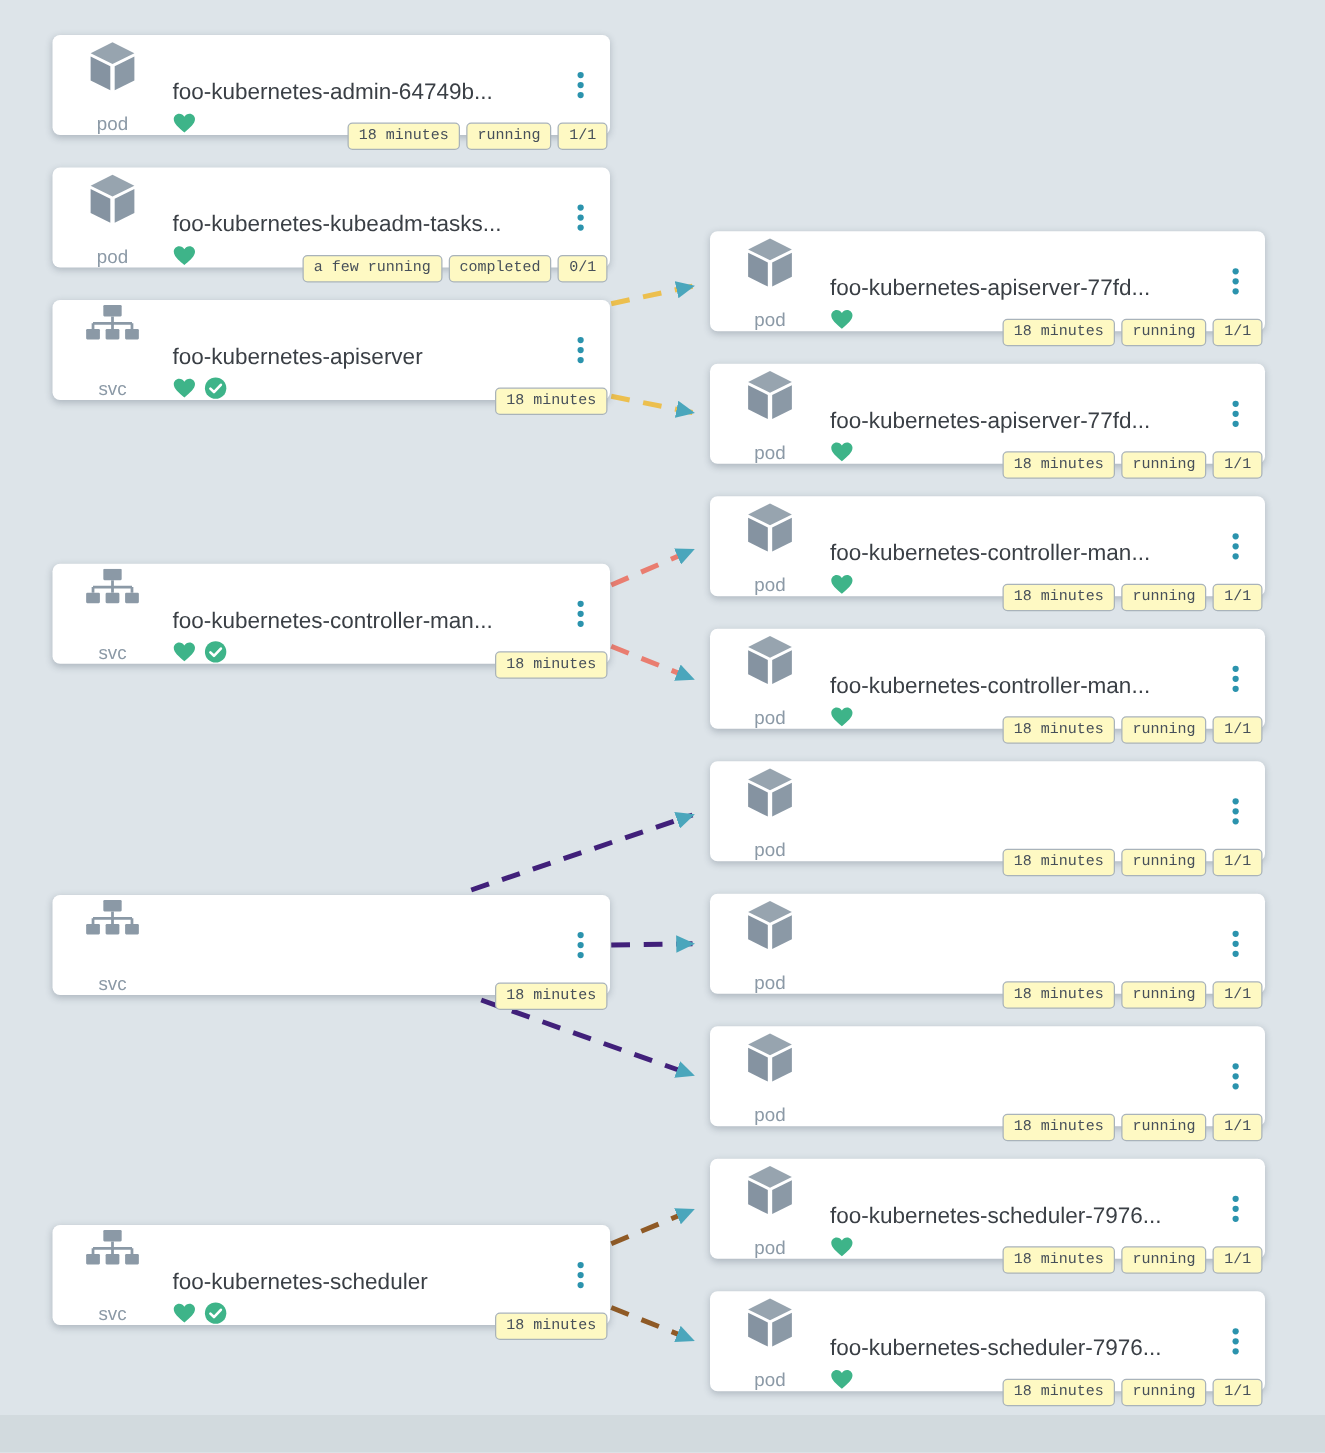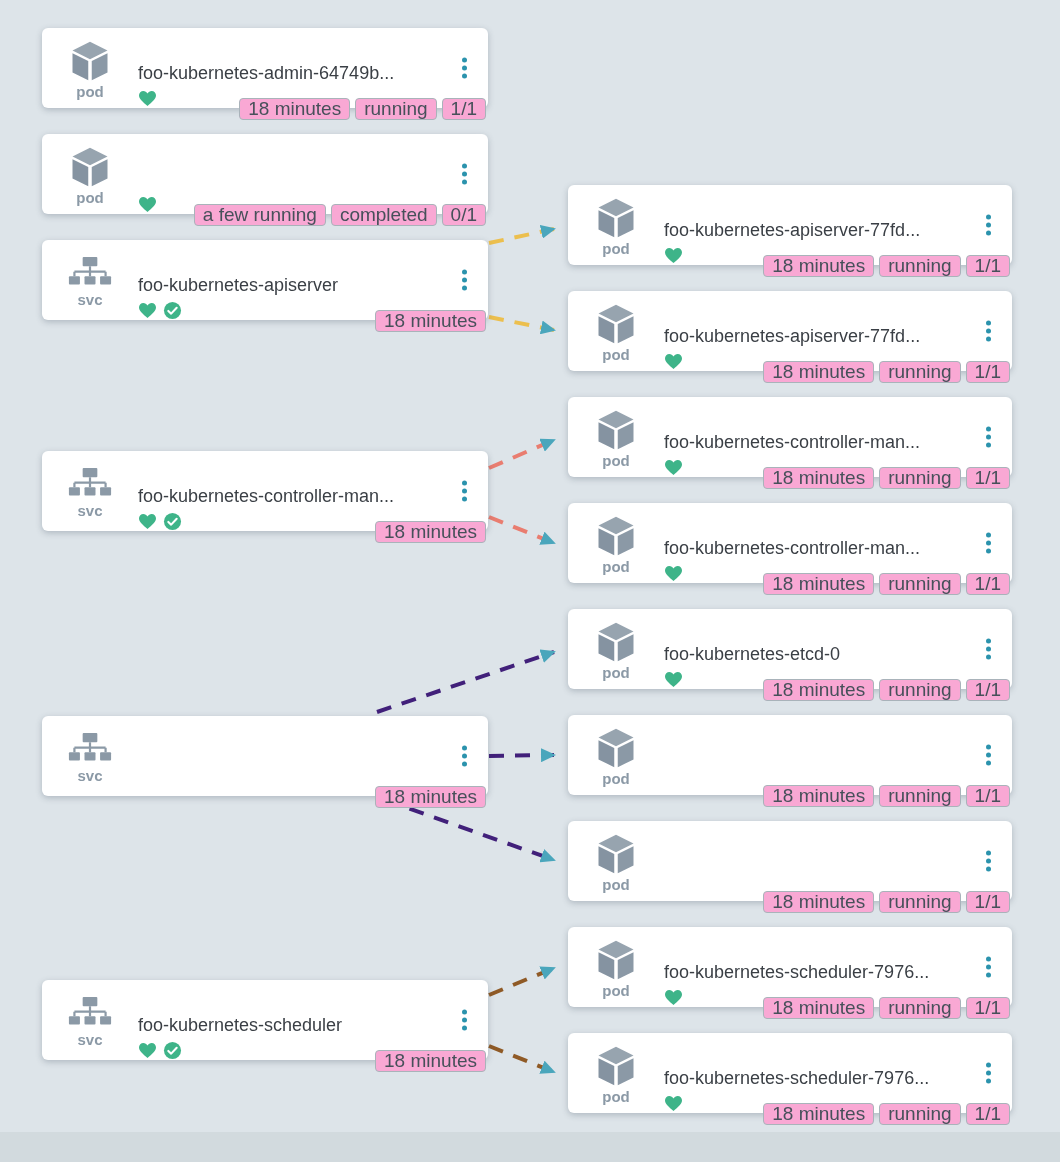--- a/index.html
+++ b/index.html
@@ -35,24 +35,23 @@
     box-shadow:0 2px 6px rgba(55,70,85,.28);
     display:flex;
     z-index:2;
     cursor:pointer;
   }
   .icon-col{
     width:96px;
     display:flex;
     flex-direction:column;
     align-items:center;
-    justify-content:center;
+    justify-content:space-between;
     padding-top:4px;
     flex:none;
-    font-weight:bold;
   }
   .kind{
     font-size:15px;
     color:#8b99a6;
     line-height:17px;
     margin-top:1px;
   }
   .content{
     flex:1;
     min-width:0;
@@ -91,28 +90,29 @@
   }
   .badges{
     position:absolute;
     right:2px;
     bottom:-12px;
     display:flex;
     gap:5px;
     z-index:3;
   }
   .badge{
-    background:#f9a8d4;
+    background:#fef9c3;
     border:1px solid #a9b3ba;
     border-radius:4px;
     padding:1px 8px 2px 8px;
-    font-size:19px;
+    font-size:12px;
     color:#47505a;
     white-space:nowrap;
     line-height:17px;
+    font-family:Liberation Mono, monospace;
   }
 </style>
 </head>
 <body>
 
 <div class="canvas">
 
   <div class="bottom-band"></div>
 
   <svg class="edges" width="1060" height="1162" viewBox="0 0 1060 1162">
@@ -164,20 +164,21 @@
   <div class="card" style="left:42px;top:134px;width:446px;">
     <div class="icon-col">
       <svg viewBox="0 0 48 48" width="42" height="42">
           <polygon points="24,2 44,12 24,22 4,12" fill="#97a4af"></polygon>
           <polygon points="4,15 22,24 22,46 4,37" fill="#8593a1"></polygon>
           <polygon points="44,15 26,24 26,46 44,37" fill="#8b99a6"></polygon>
         </svg>
       <div class="kind">pod</div>
     </div>
     <div class="content">
+      <div class="title">foo-kubernetes-kubeadm-tasks...</div>
       <div class="health">
         <svg viewBox="0 0 20 18" width="19" height="17">
             <path d="M10 17 C5.2 12.8 1 9.6 1 5.6 C1 3.1 3.1 1 5.6 1 C7.4 1 9 2 10 3.6 C11 2 12.6 1 14.4 1 C16.9 1 19 3.1 19 5.6 C19 9.6 14.8 12.8 10 17 Z" fill="#3eb489"></path>
           </svg>
       </div>
     </div>
     <div class="menu">
         <span class="dot"></span>
         <span class="dot"></span>
         <span class="dot"></span>
@@ -427,28 +428,20 @@
 
   <div class="card" style="left:568px;top:609px;width:444px;">
     <div class="icon-col">
       <svg viewBox="0 0 48 48" width="42" height="42">
           <polygon points="24,2 44,12 24,22 4,12" fill="#97a4af"></polygon>
           <polygon points="4,15 22,24 22,46 4,37" fill="#8593a1"></polygon>
           <polygon points="44,15 26,24 26,46 44,37" fill="#8b99a6"></polygon>
         </svg>
       <div class="kind">pod</div>
     </div>
-    <div class="content">
-      <div class="title">foo-kubernetes-etcd-0</div>
-      <div class="health">
-        <svg viewBox="0 0 20 18" width="19" height="17">
-            <path d="M10 17 C5.2 12.8 1 9.6 1 5.6 C1 3.1 3.1 1 5.6 1 C7.4 1 9 2 10 3.6 C11 2 12.6 1 14.4 1 C16.9 1 19 3.1 19 5.6 C19 9.6 14.8 12.8 10 17 Z" fill="#3eb489"></path>
-          </svg>
-      </div>
-    </div>
     <div class="menu">
         <span class="dot"></span>
         <span class="dot"></span>
         <span class="dot"></span>
       </div>
     <div class="badges">
       <span class="badge">18 minutes</span>
       <span class="badge">running</span>
       <span class="badge">1/1</span>
     </div>

